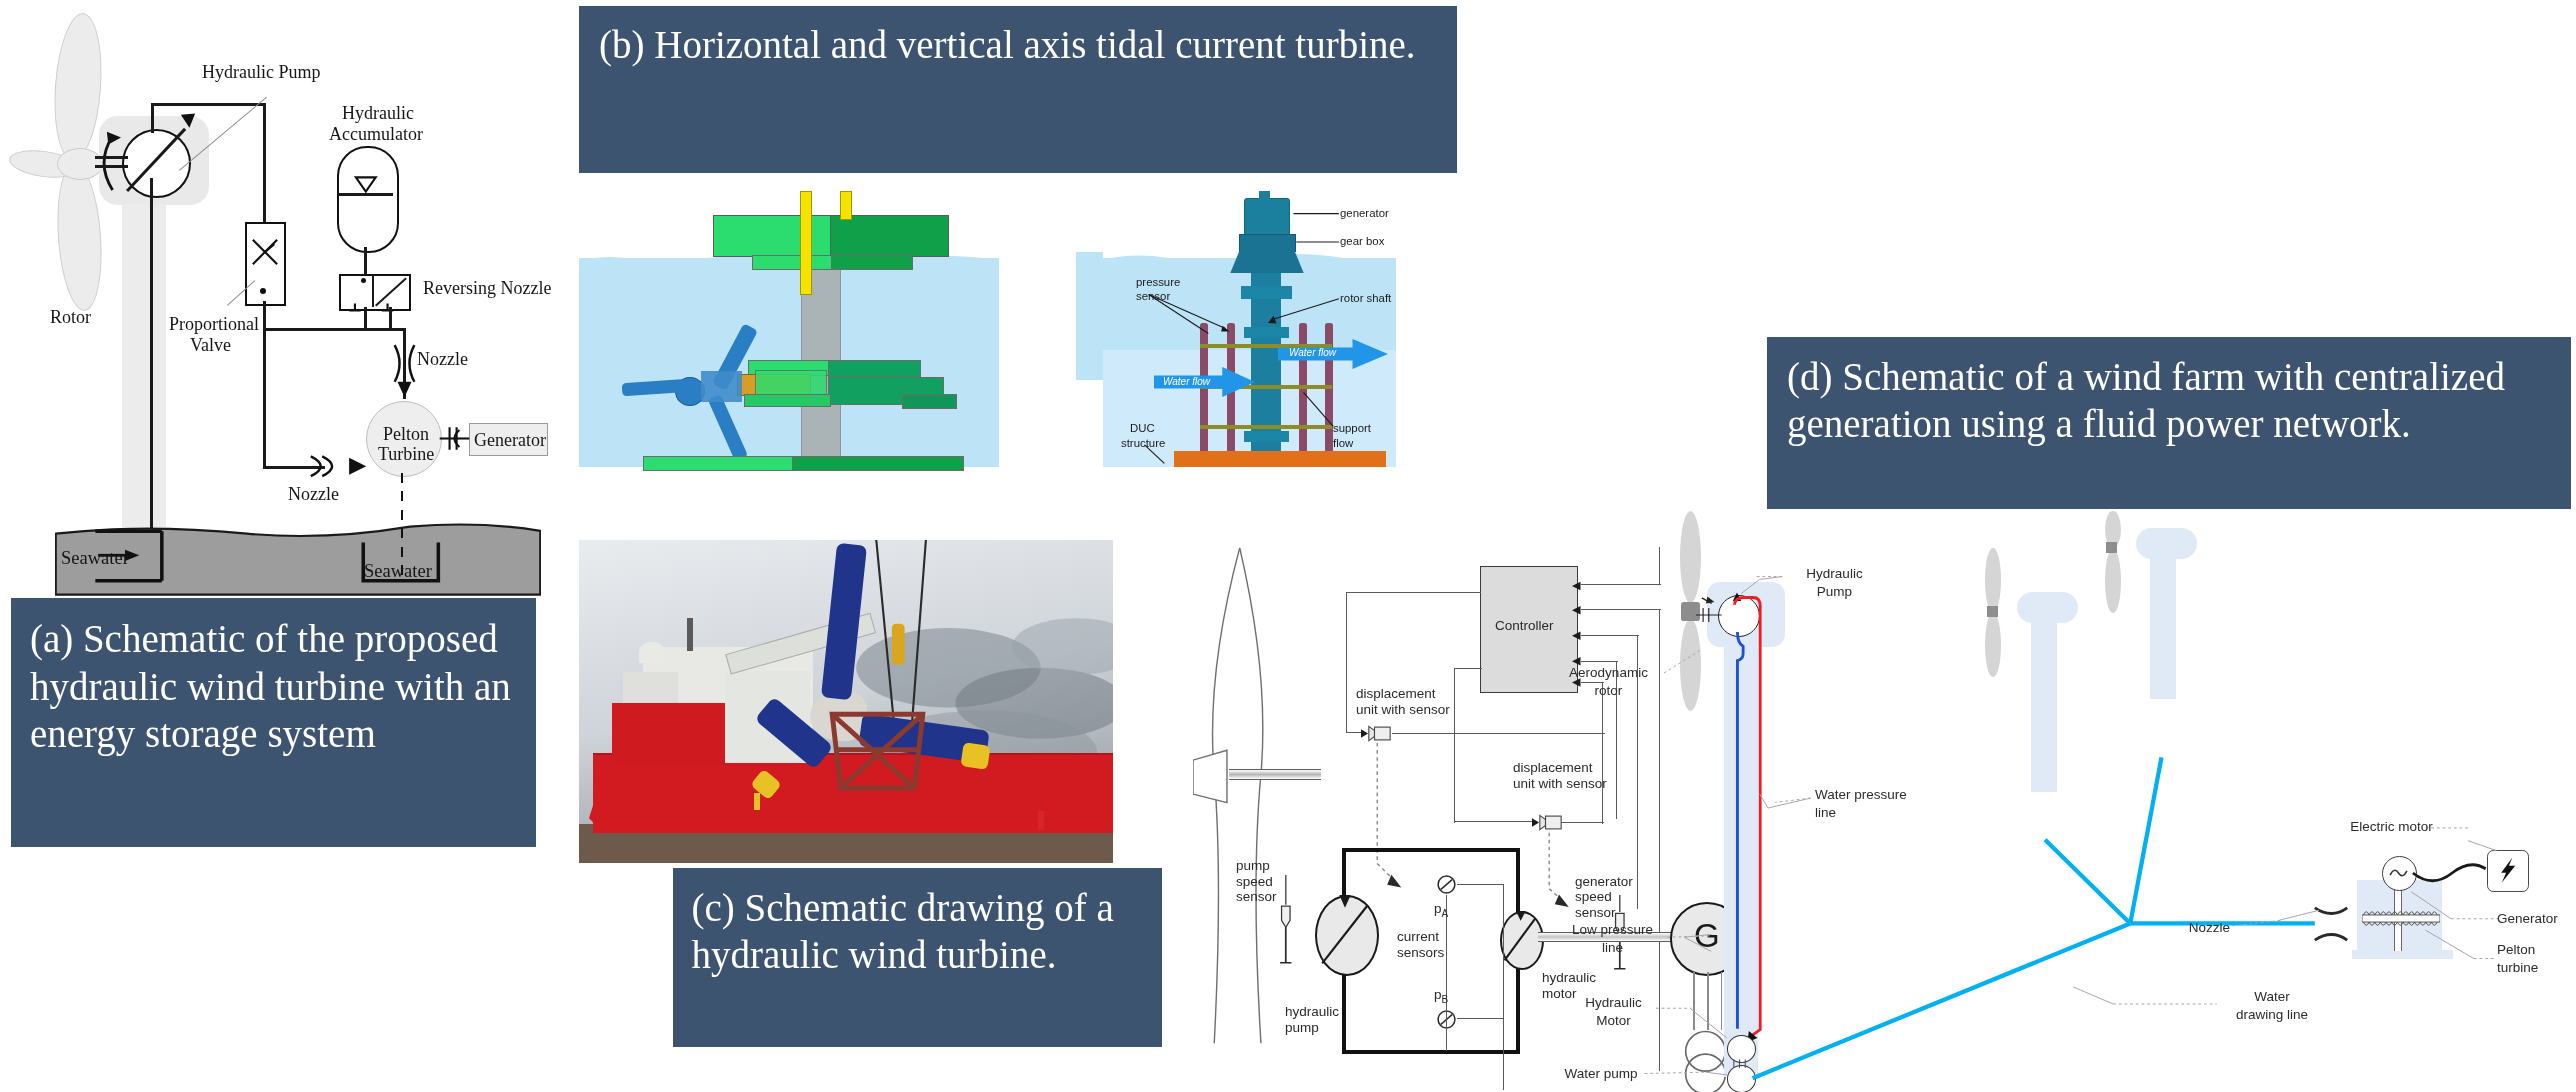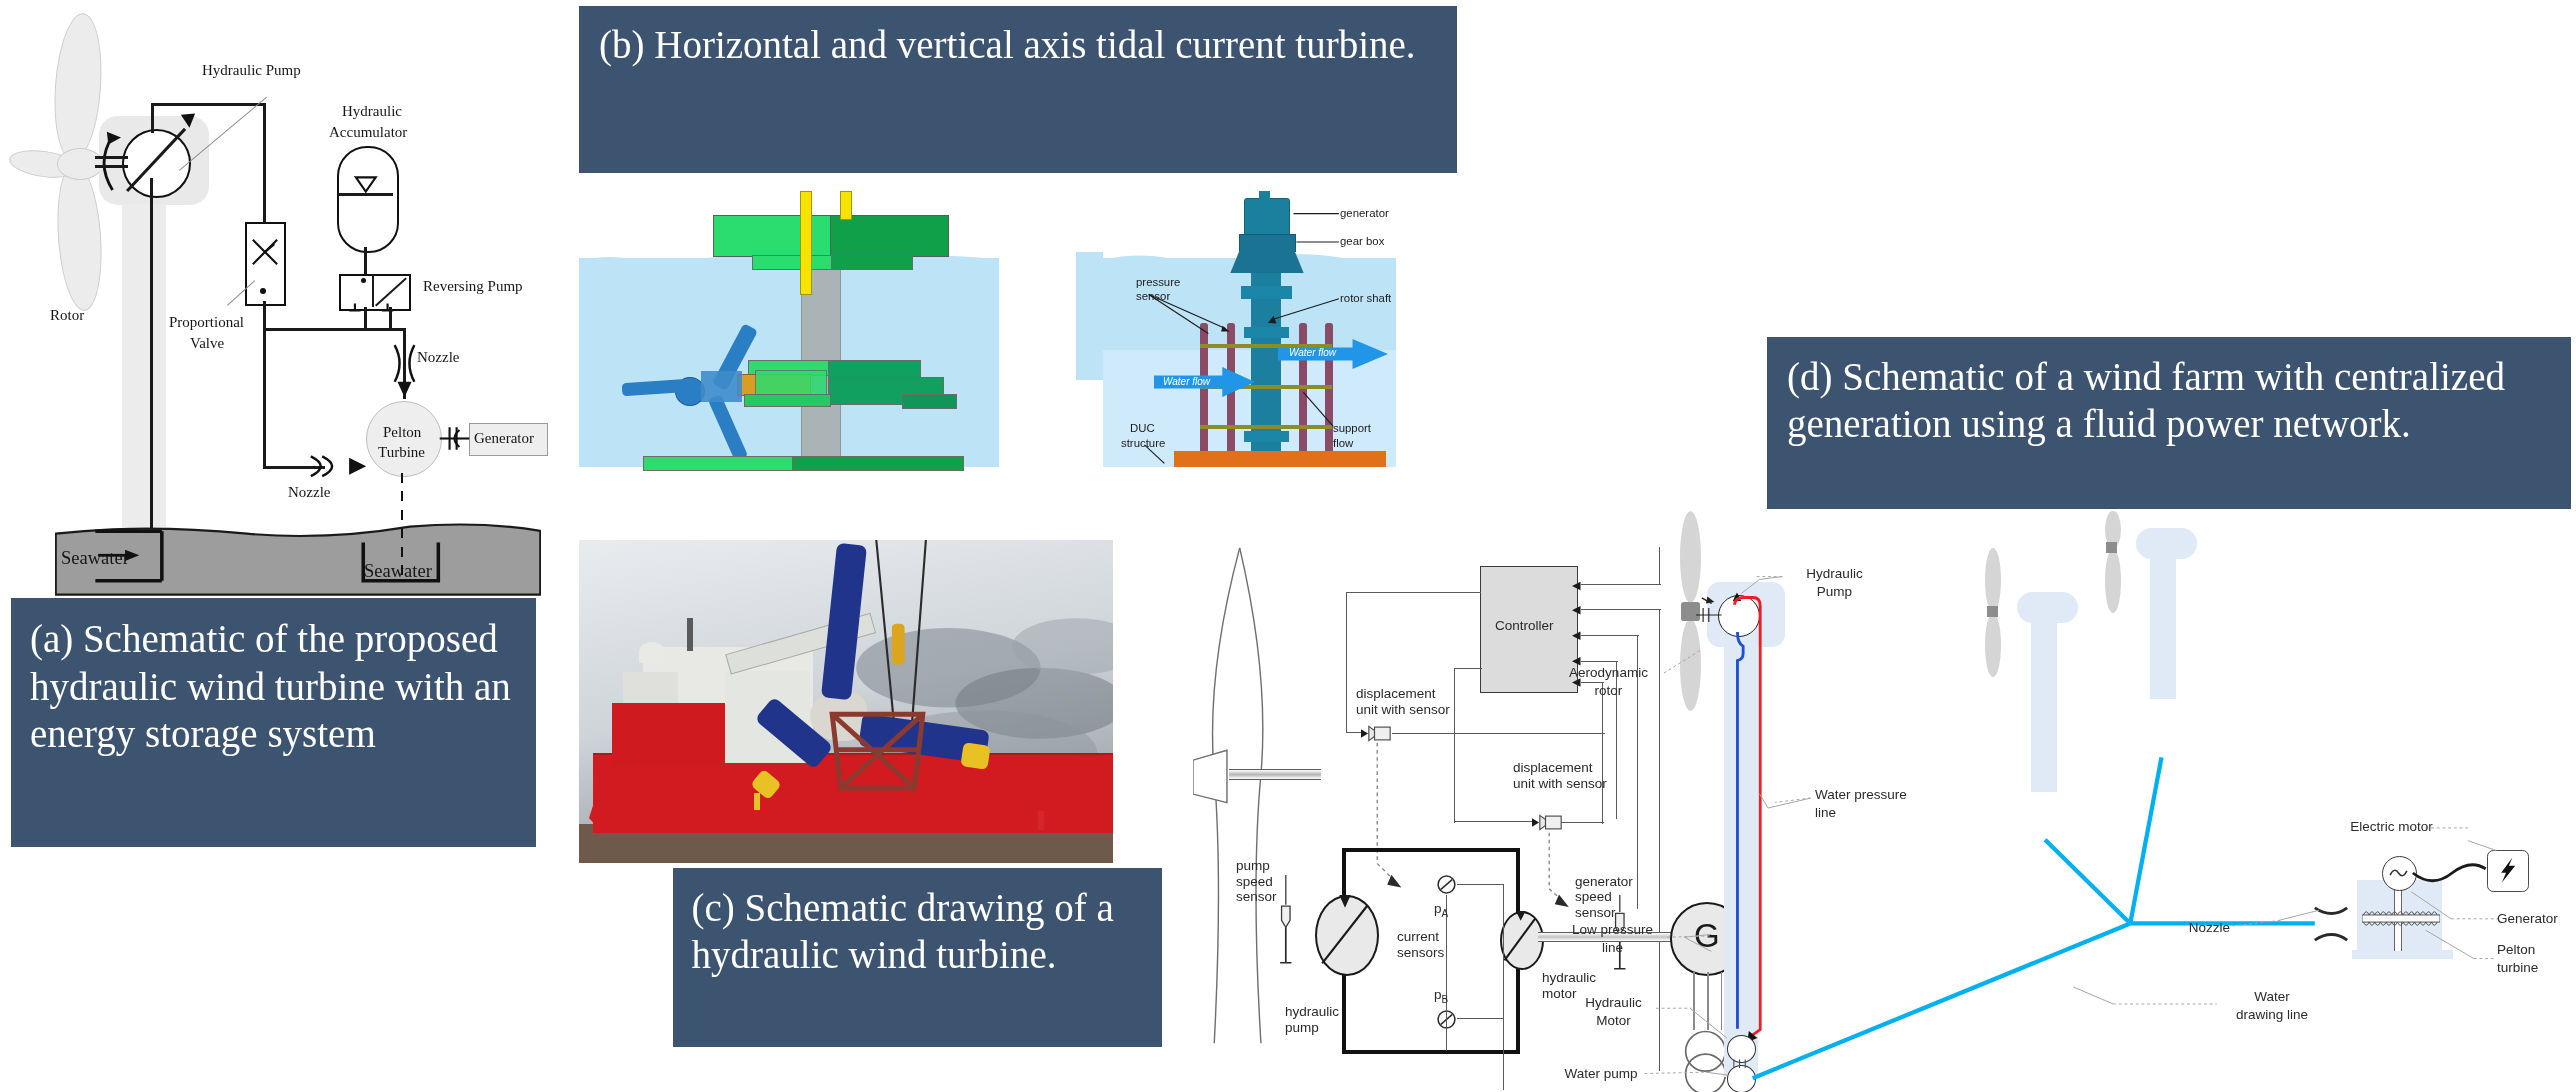--- a/index.html
+++ b/index.html
@@ -6,21 +6,21 @@
   body{width:2576px;height:1093px;position:relative;overflow:hidden;
        font-family:"Liberation Sans",sans-serif;}
   .abs{position:absolute;}
   .cap{background:#3d5470;color:#ffffff;font-family:"Liberation Serif",serif;
        box-sizing:border-box;line-height:1.22;}
   
   #panel-a{left:0;top:0;width:561px;height:596px;}
   #cap-a{left:11.4px;top:598px;width:525px;height:249px;padding:17px 18.5px;font-size:39px;}
   .blade{position:absolute;background:#ececec;border:1.4px solid #cdcdcd;border-radius:50%;}
   .ln{position:absolute;background:#1a1a1a;}
-  .lbl-a{position:absolute;font-family:"Liberation Serif",serif;font-size:15px;color:#161616;
+  .lbl-a{position:absolute;font-family:"Liberation Serif",serif;font-size:18px;color:#161616;
          white-space:nowrap;}
   .leader{position:absolute;background:#8d8d8d;height:0.7px;transform-origin:0 0;}
   
   #cap-b{left:579px;top:5.7px;width:878px;height:167px;padding:15.6px 20px;font-size:39px;}
   #panel-b{left:579px;top:181px;width:817px;height:323px;}
   .sea-b{position:absolute;background:#bde3f7;}
   .sea-b2{position:absolute;background:#cfeafb;}
   
   #photo-c{left:579px;top:540px;width:534px;height:323px;overflow:hidden;background:#cfd4d8;}
   #cap-c{left:673px;top:868px;width:489px;height:179px;padding:15.6px 18.5px;font-size:39px;}
@@ -125,21 +125,21 @@
   </svg>
   <div class="abs" style="left:401px;top:473px;width:2.1px;height:107px;
        background:repeating-linear-gradient(#111 0 10px, transparent 10px 18.5px);"></div>
 
   <div class="leader" style="left:179px;top:170px;width:114px;transform:rotate(-40deg);"></div>
   <div class="leader" style="left:227px;top:305px;width:37px;transform:rotate(-42deg);"></div>
 
   <div class="lbl-a" style="left:202px;top:62px;">Hydraulic Pump</div>
   <div class="lbl-a" style="left:342px;top:103px;">Hydraulic</div>
   <div class="lbl-a" style="left:329px;top:124px;">Accumulator</div>
-  <div class="lbl-a" style="left:423px;top:278px;">Reversing Pump</div>
+  <div class="lbl-a" style="left:423px;top:278px;">Reversing Nozzle</div>
   <div class="lbl-a" style="left:169px;top:314px;">Proportional</div>
   <div class="lbl-a" style="left:190px;top:335px;">Valve</div>
   <div class="lbl-a" style="left:417px;top:349px;">Nozzle</div>
   <div class="lbl-a" style="left:288px;top:484px;">Nozzle</div>
   <div class="lbl-a" style="left:383px;top:424px;">Pelton</div>
   <div class="lbl-a" style="left:378px;top:444px;">Turbine</div>
   <div class="lbl-a" style="left:474px;top:430px;">Generator</div>
   <div class="lbl-a" style="left:50px;top:307px;">Rotor</div>
   <div class="lbl-a" style="left:61px;top:548px;font-size:18.5px;">Seawater</div>
   <div class="lbl-a" style="left:364px;top:561px;font-size:18.5px;">Seawater</div>

